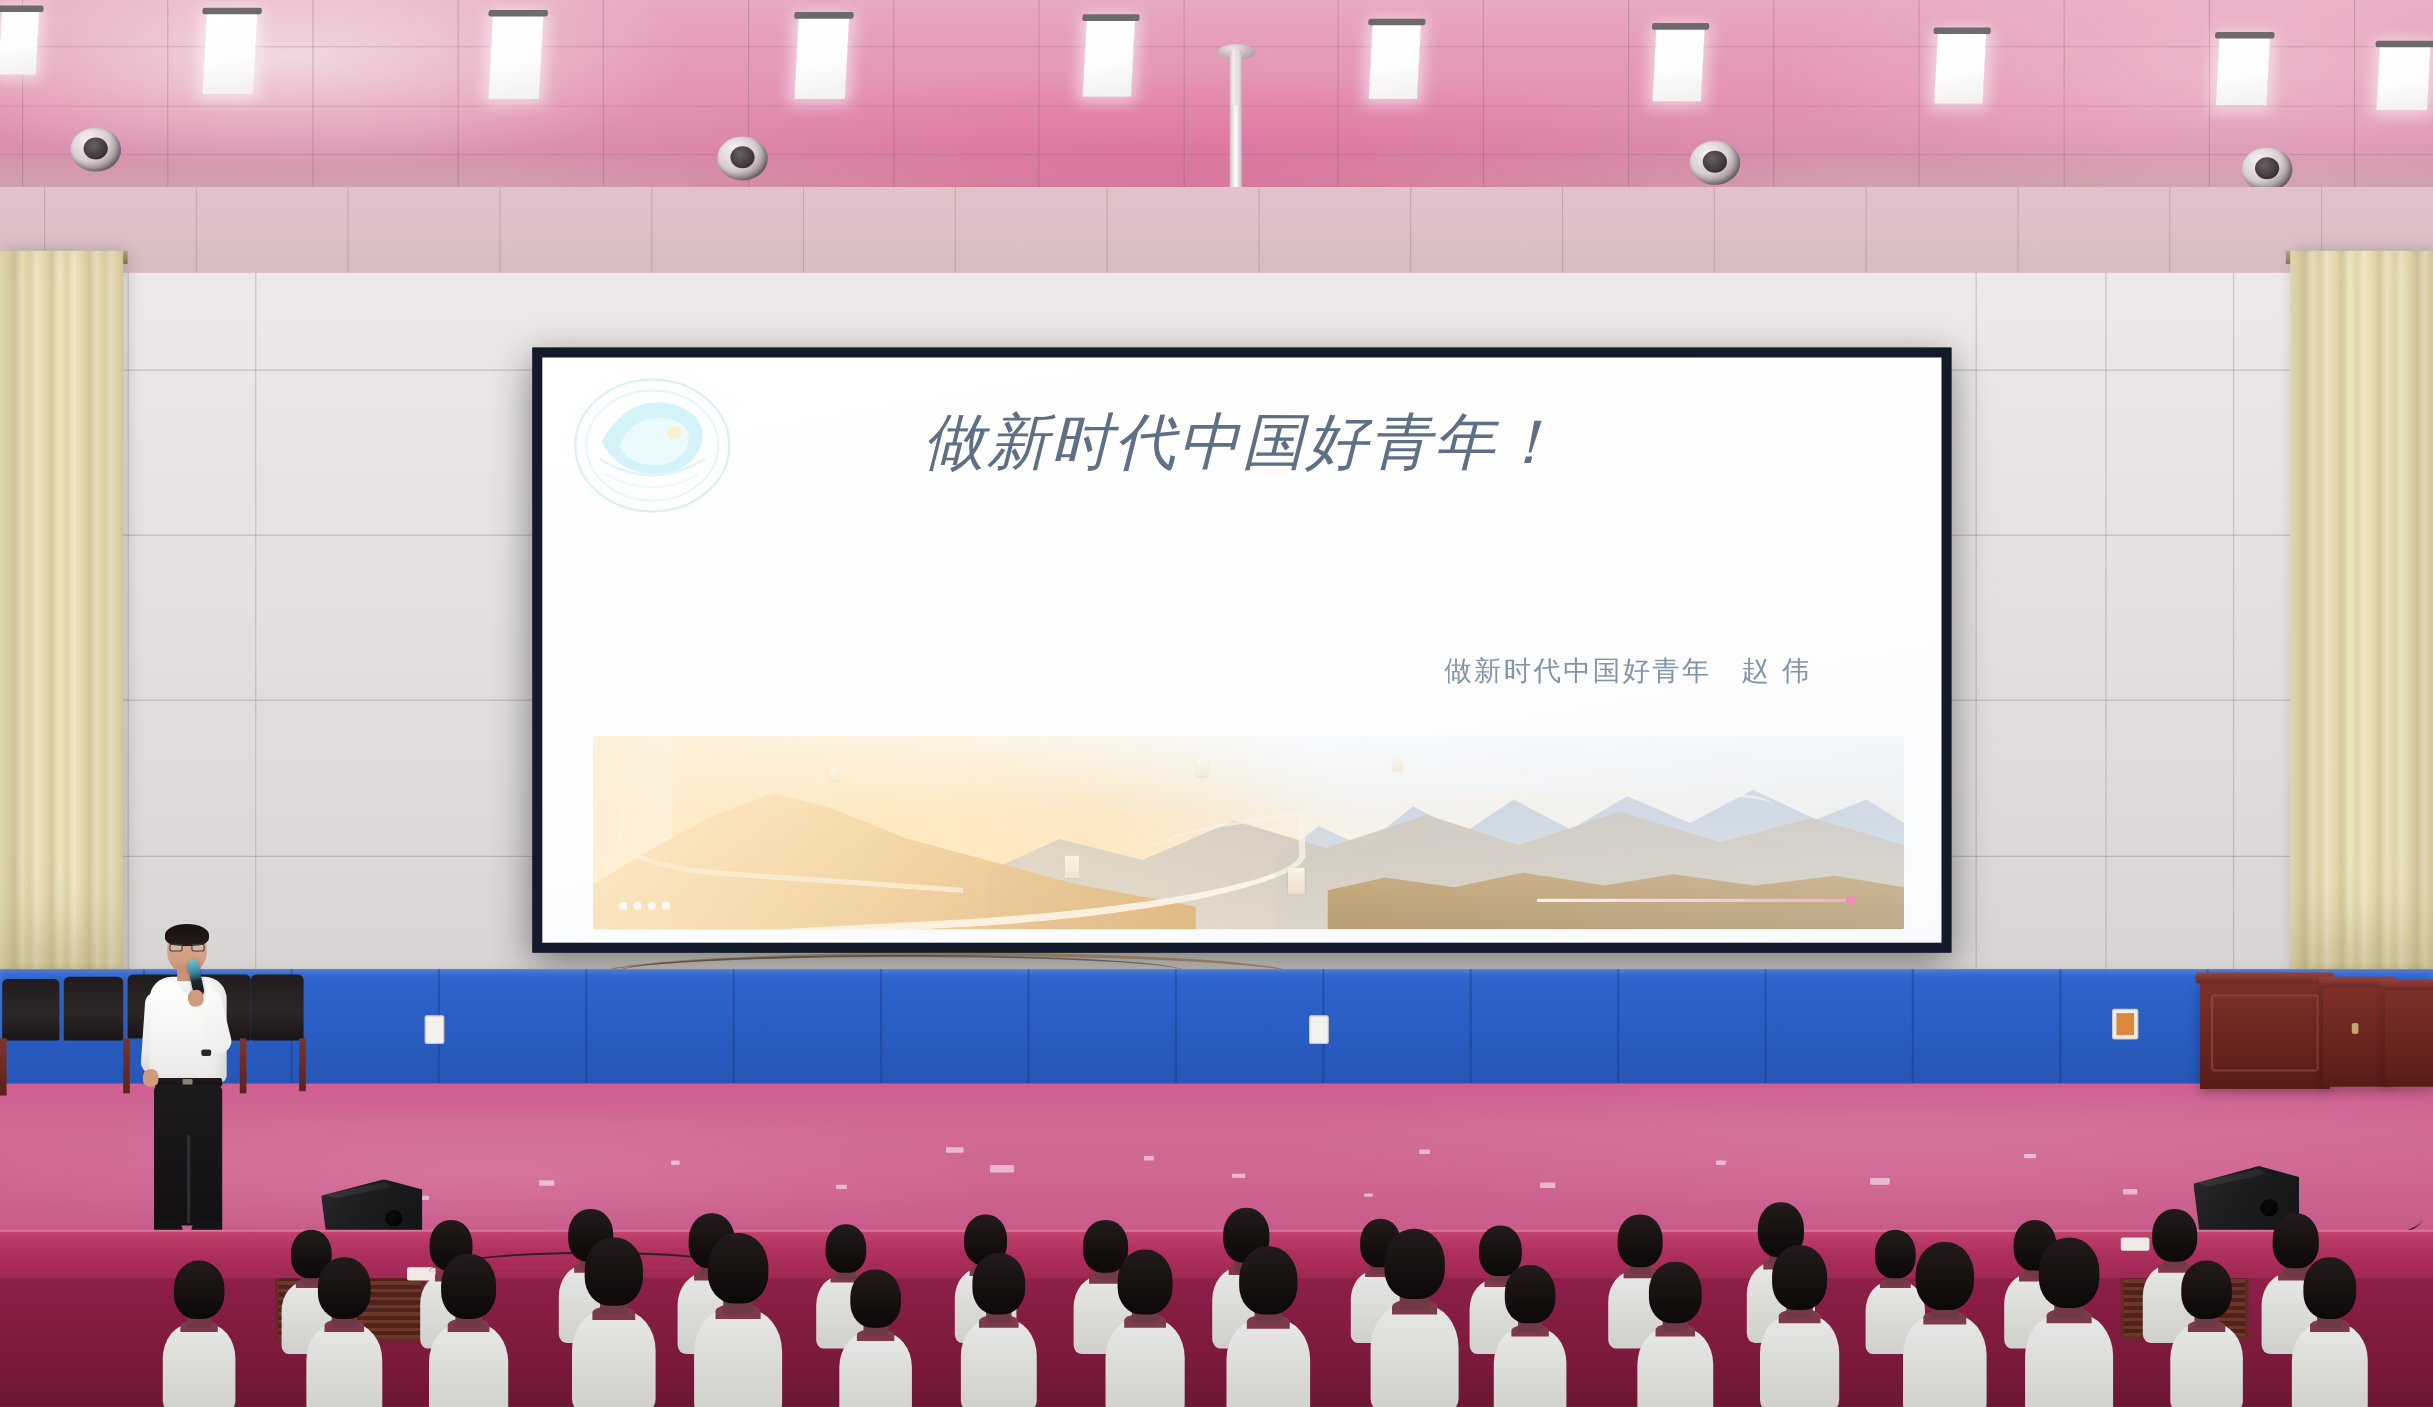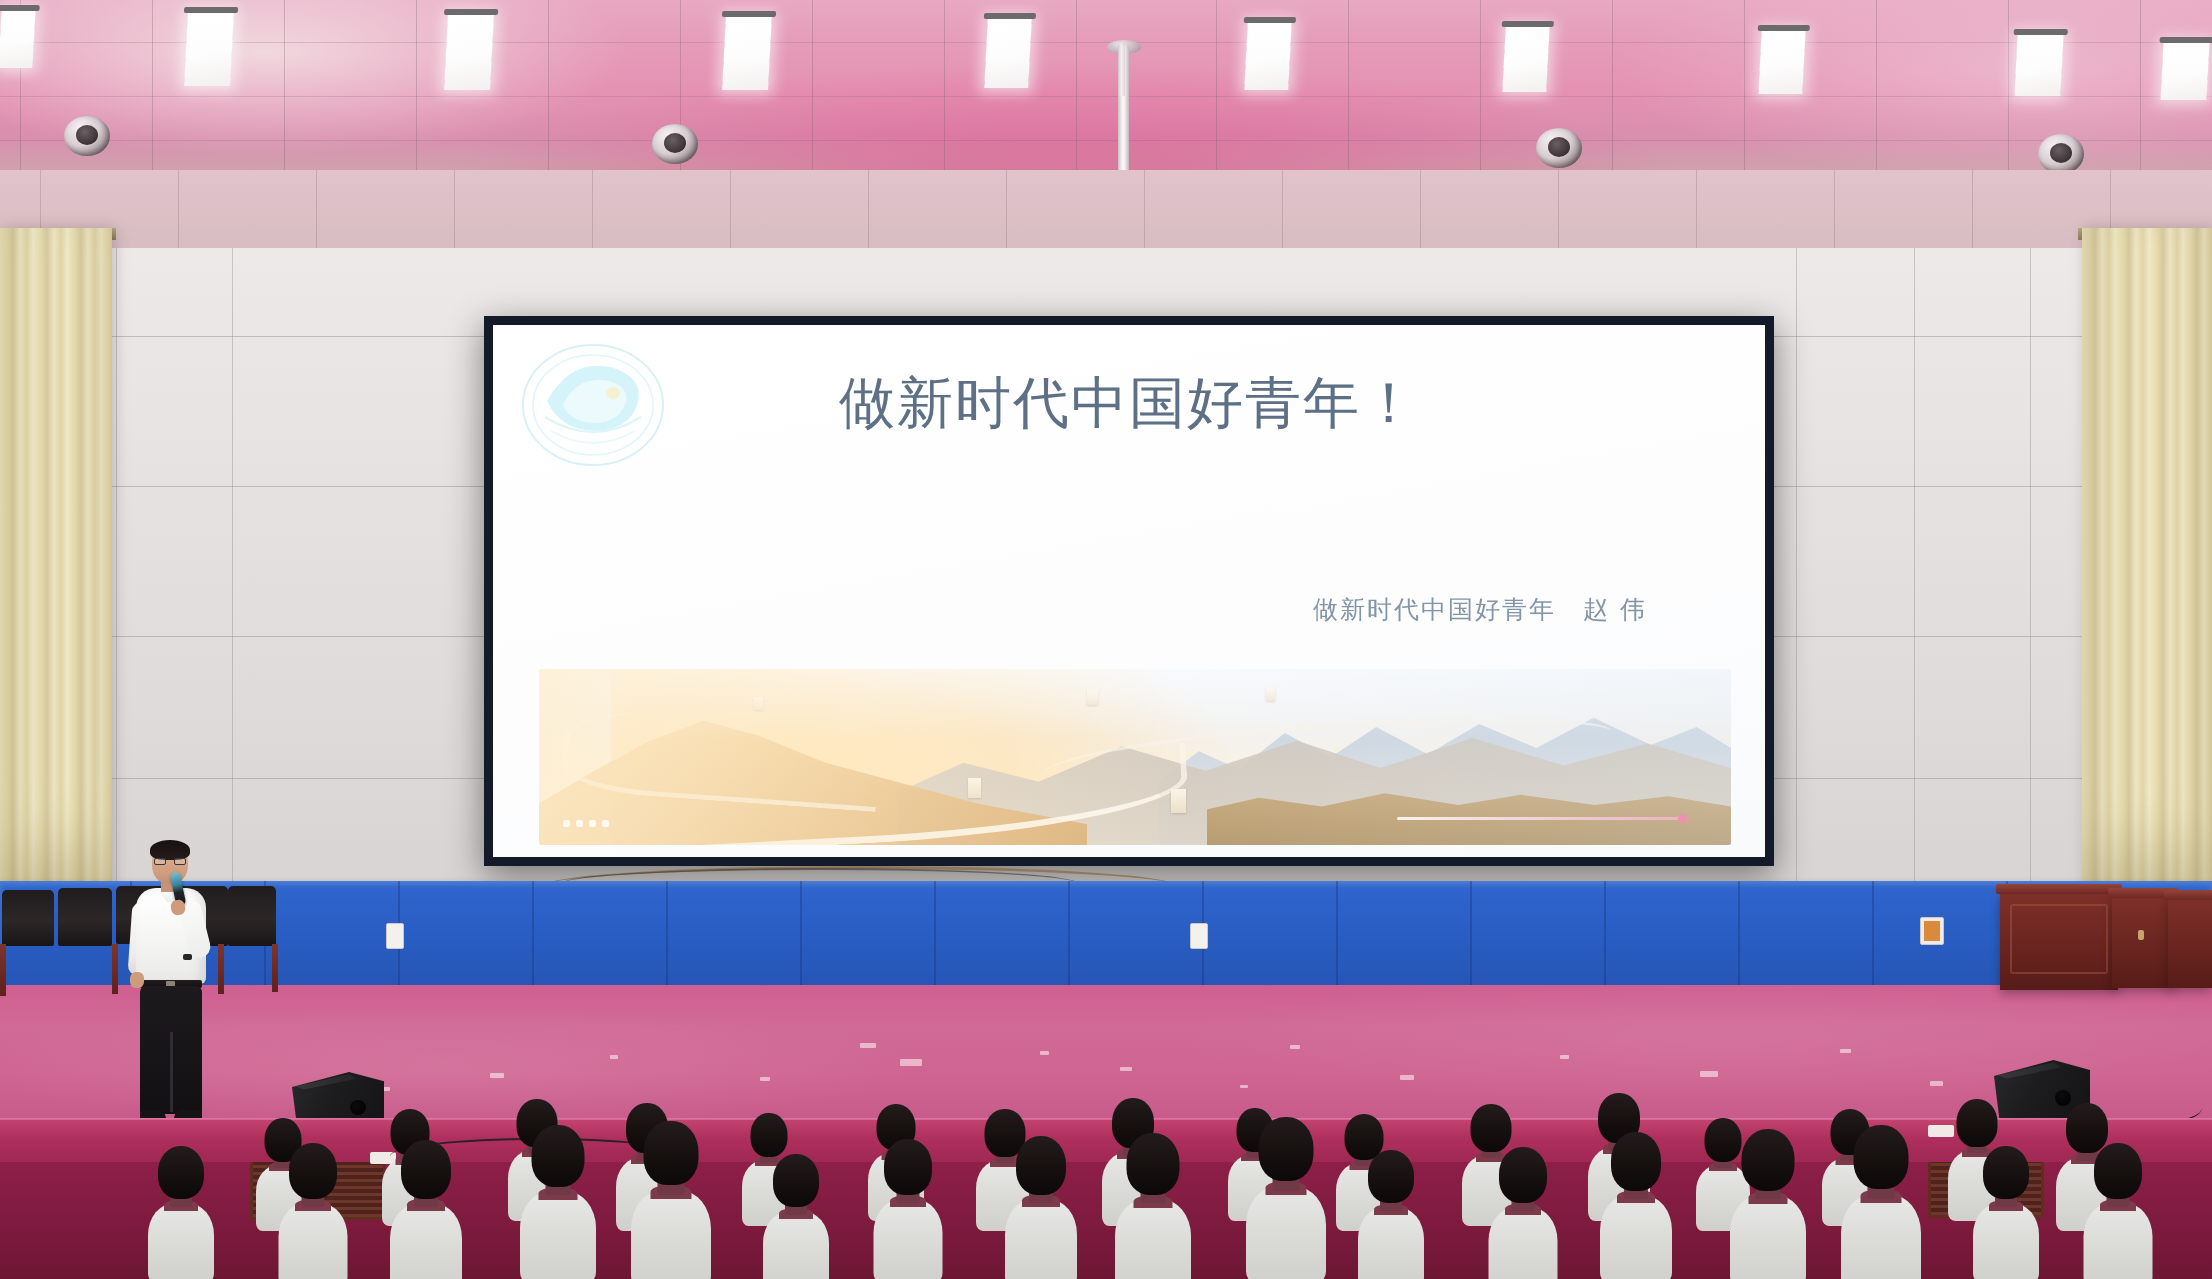--- a/index.html
+++ b/index.html
@@ -196,21 +196,21 @@
   }
   .slide-line {
     font-family: "DejaVu Sans", "Liberation Sans", sans-serif;
     color: #5d7086;
     font-size: 56px;
     line-height: 1.28;
     letter-spacing: 3px;
     font-weight: 500;
     white-space: pre;
   }
-  .slide-line.l2 { letter-spacing: 2px; }
+  .slide-line.l2 { letter-spacing: 2px; font-style: italic; }
 
   .slide-credit {
     position: absolute;
     right: 118px; top: 268px;
     color: #8295a8;
     font-family: "DejaVu Sans", "Liberation Sans", sans-serif;
     font-size: 25px;
     letter-spacing: 2px;
     white-space: pre;
   }

